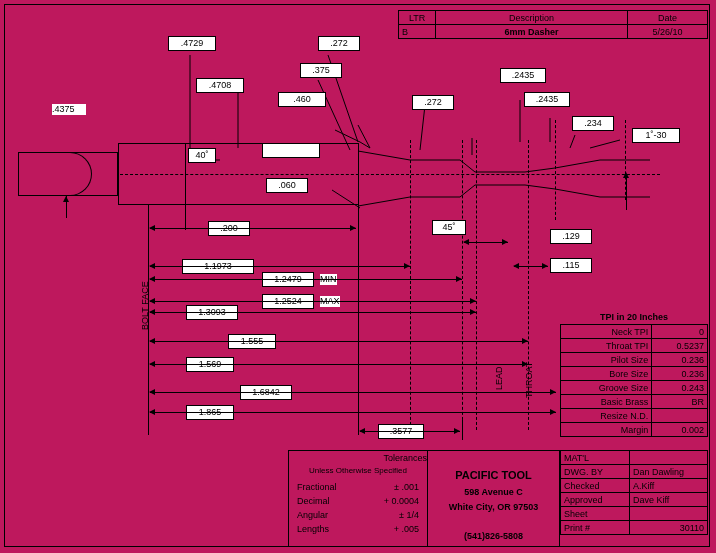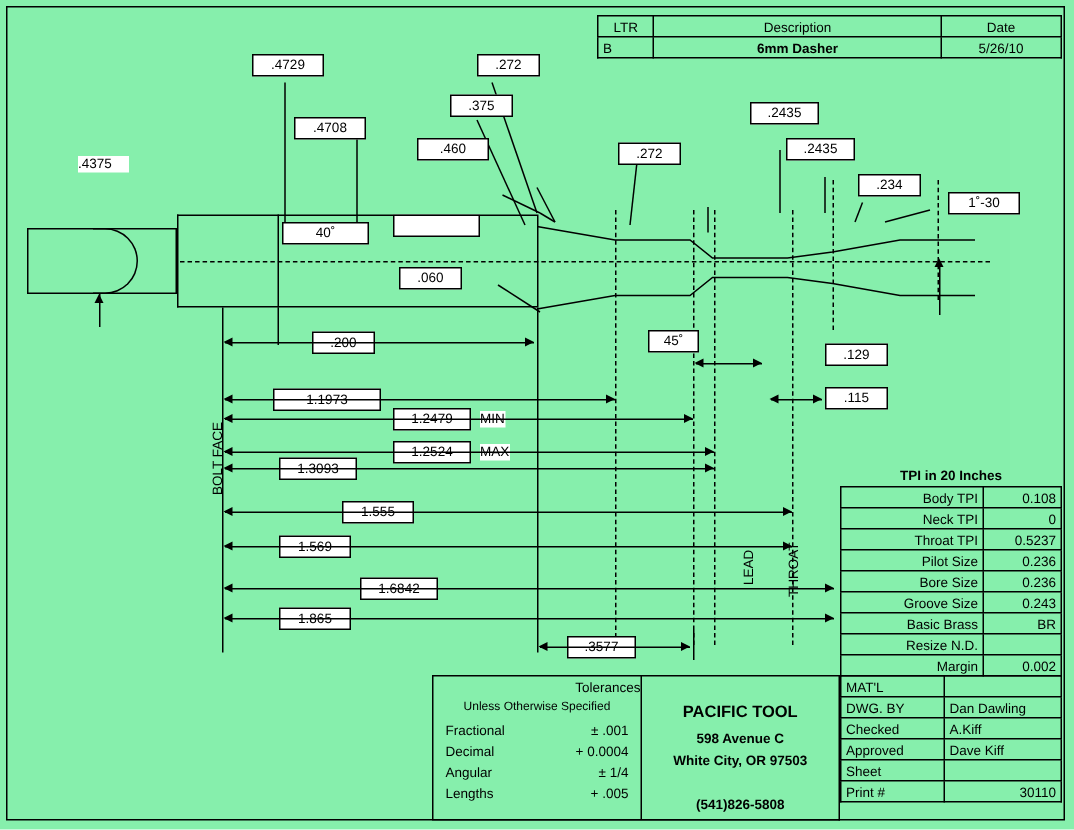--- a/index.html
+++ b/index.html
@@ -1,19 +1,19 @@
 <!DOCTYPE html>
 <html><head>
 <meta charset="utf-8">
 <style>
   html,body{margin:0;padding:0;background:#ffffff;}
   body{font-family:"Liberation Sans",sans-serif;}
   #sheet{
     position:relative;width:716px;height:553px;
-    background:#86efac;overflow:hidden;
+    background:#be185d;overflow:hidden;
   }
   .border{
     position:absolute;left:4px;top:4px;width:706px;height:543px;
     border:1px solid #000;box-sizing:border-box;
   }
   
   .abs{position:absolute;box-sizing:border-box;}
   
   .dimbox{
     position:absolute;border:1px solid #000;background:#fff;
@@ -129,21 +129,21 @@
   <div class="dimbox" style="left:196px;top:78px;width:48px;">.4708</div>
   <div class="dimbox" style="left:318px;top:36px;width:42px;">.272</div>
   <div class="dimbox" style="left:300px;top:63px;width:42px;">.375</div>
   <div class="dimbox" style="left:278px;top:92px;width:48px;">.460</div>
   <div class="dimbox" style="left:412px;top:95px;width:42px;">.272</div>
   <div class="dimbox" style="left:500px;top:68px;width:46px;">.2435</div>
   <div class="dimbox" style="left:524px;top:92px;width:46px;">.2435</div>
   <div class="dimbox" style="left:572px;top:116px;width:42px;">.234</div>
   <div class="dimbox" style="left:632px;top:128px;width:48px;">1˚-30</div>
 
-  <div class="dimbox" style="left:188px;top:148px;width:58px;">40˚</div>
+  <div class="dimbox" style="left:188px;top:148px;width:28px;">40˚</div>
   <div class="dimbox" style="left:262px;top:143px;width:58px;"></div>
   <div class="dimbox" style="left:266px;top:178px;width:42px;">.060</div>
   <div class="dimbox" style="left:432px;top:220px;width:34px;">45˚</div>
   <div class="dimbox" style="left:208px;top:221px;width:42px;">.200</div>
   <div class="dimbox" style="left:550px;top:229px;width:42px;">.129</div>
   <div class="dimbox" style="left:550px;top:258px;width:42px;">.115</div>
 
   <div class="dimbox" style="left:182px;top:259px;width:72px;">1.1973</div>
   <div class="dimbox" style="left:262px;top:272px;width:52px;">1.2479</div>
   <div class="dimbox" style="left:262px;top:294px;width:52px;">1.2524</div>
@@ -206,24 +206,20 @@
   <div class="arr arr-l" style="left:463px;top:239px;"></div>
   <div class="arr arr-r" style="left:502px;top:239px;"></div>
   <div class="hline" style="left:514px;top:266px;width:34px;"></div>
   <div class="arr arr-l" style="left:513px;top:263px;"></div>
   <div class="arr arr-r" style="left:542px;top:263px;"></div>
 
   <div class="abs" style="left:560px;top:312px;width:148px;">
     <div class="ctr bold" style="font-size:9px;margin-bottom:2px;">TPI in 20 Inches</div>
     <table style="width:148px;">
       <tbody>
-          <tr>
-            <td class="rt" style="width:88px;">Body TPI</td>
-            <td class="rt">0.108</td>
-          </tr>
       <tr>
             <td class="rt">Neck TPI</td>
             <td class="rt">0</td>
           </tr>
       <tr>
             <td class="rt">Throat TPI</td>
             <td class="rt">0.5237</td>
           </tr>
       <tr>
             <td class="rt">Pilot Size</td>

